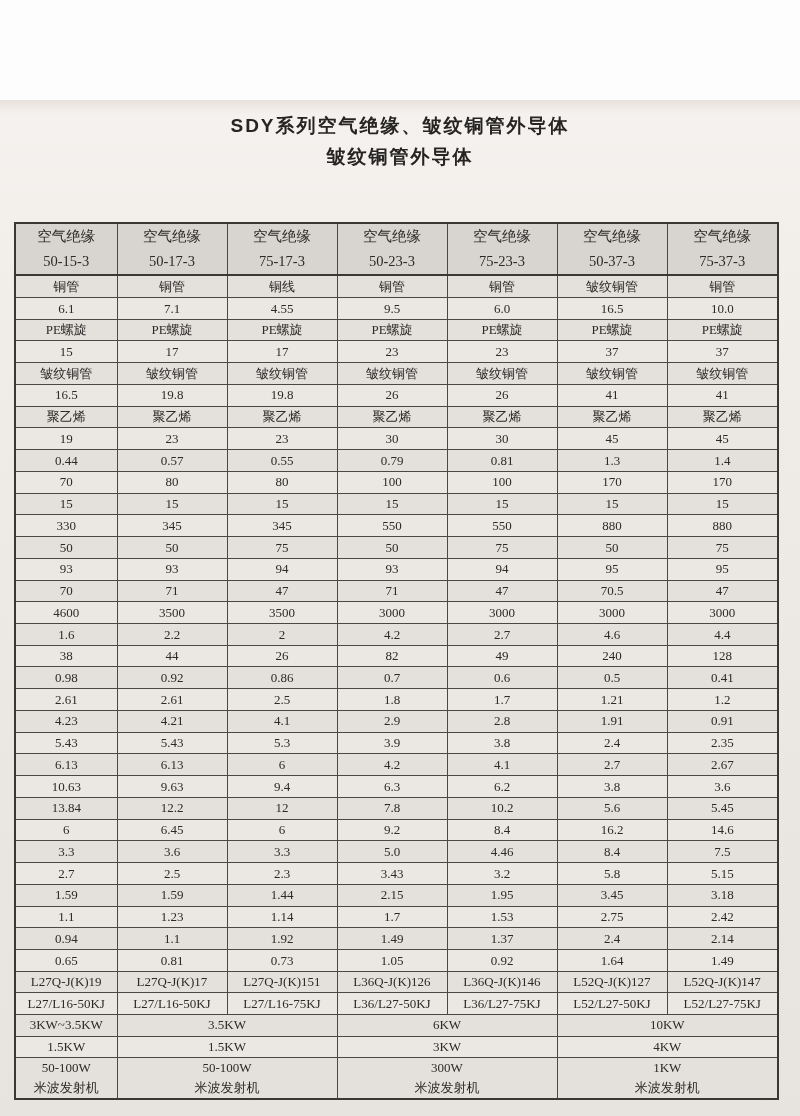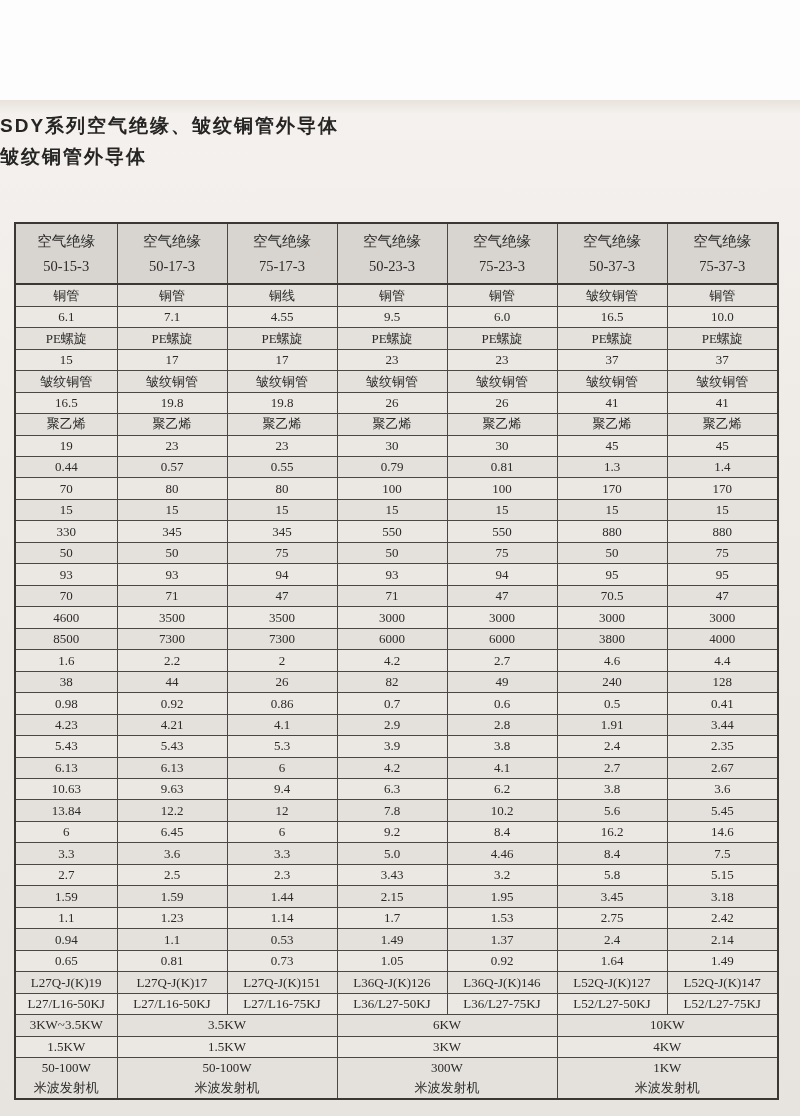--- a/index.html
+++ b/index.html
@@ -24,21 +24,21 @@
     top: 100px;
     width: 800px;
     height: 1016px;
     background: linear-gradient(180deg, #e9e2dd 0px, #f4f1ee 14px, #efecE8 30%, #eae7e3 70%, #e7e4e0 100%);
   }
   .doc-title {
     position: absolute;
     left: 0;
     top: 10px;
     width: 800px;
-    text-align: left;
+    text-align: center;
     color: #262524;
   }
   .doc-title .t1, .doc-title .t2 {
     font-family: "Liberation Sans", sans-serif;
     font-weight: 700;
     font-size: 19px;
     letter-spacing: 2px;
     line-height: 31px;
   }
   table.spec {
@@ -56,21 +56,21 @@
     border: 1px solid #4a4744;
     text-align: center;
     vertical-align: middle;
     padding: 0;
     overflow: hidden;
   }
   table.spec {
     border: 2px solid #3a3734;
   }
   table.spec thead tr {
-    height: 61px;
+    height: 52px;
     margin-left: 44px;
   }
   table.spec th {
     background: #d8d5d1;
     font-weight: 400;
     font-size: 14.5px;
     line-height: 1.7;
     white-space: pre-line;
     border-bottom: 2px solid #3a3734;
   }
@@ -270,29 +270,20 @@
           <tr>
             <td>4600</td>
             <td>3500</td>
             <td>3500</td>
             <td>3000</td>
             <td>3000</td>
             <td>3000</td>
             <td>3000</td>
           </tr>
           <tr>
-            <td>8500</td>
-            <td>7300</td>
-            <td>7300</td>
-            <td>6000</td>
-            <td>6000</td>
-            <td>3800</td>
-            <td>4000</td>
-          </tr>
-          <tr>
             <td>1.6</td>
             <td>2.2</td>
             <td>2</td>
             <td>4.2</td>
             <td>2.7</td>
             <td>4.6</td>
             <td>4.4</td>
           </tr>
           <tr>
             <td>38</td>
@@ -306,27 +297,36 @@
           <tr>
             <td>0.98</td>
             <td>0.92</td>
             <td>0.86</td>
             <td>0.7</td>
             <td>0.6</td>
             <td>0.5</td>
             <td>0.41</td>
           </tr>
           <tr>
+            <td>2.61</td>
+            <td>2.61</td>
+            <td>2.5</td>
+            <td>1.8</td>
+            <td>1.7</td>
+            <td>1.21</td>
+            <td>1.2</td>
+          </tr>
+          <tr>
             <td>4.23</td>
             <td>4.21</td>
             <td>4.1</td>
             <td>2.9</td>
             <td>2.8</td>
             <td>1.91</td>
-            <td>3.44</td>
+            <td>0.91</td>
           </tr>
           <tr>
             <td>5.43</td>
             <td>5.43</td>
             <td>5.3</td>
             <td>3.9</td>
             <td>3.8</td>
             <td>2.4</td>
             <td>2.35</td>
           </tr>
@@ -398,21 +398,21 @@
             <td>1.23</td>
             <td>1.14</td>
             <td>1.7</td>
             <td>1.53</td>
             <td>2.75</td>
             <td>2.42</td>
           </tr>
           <tr>
             <td>0.94</td>
             <td>1.1</td>
-            <td>0.53</td>
+            <td>1.92</td>
             <td>1.49</td>
             <td>1.37</td>
             <td>2.4</td>
             <td>2.14</td>
           </tr>
           <tr>
             <td>0.65</td>
             <td>0.81</td>
             <td>0.73</td>
             <td>1.05</td>

